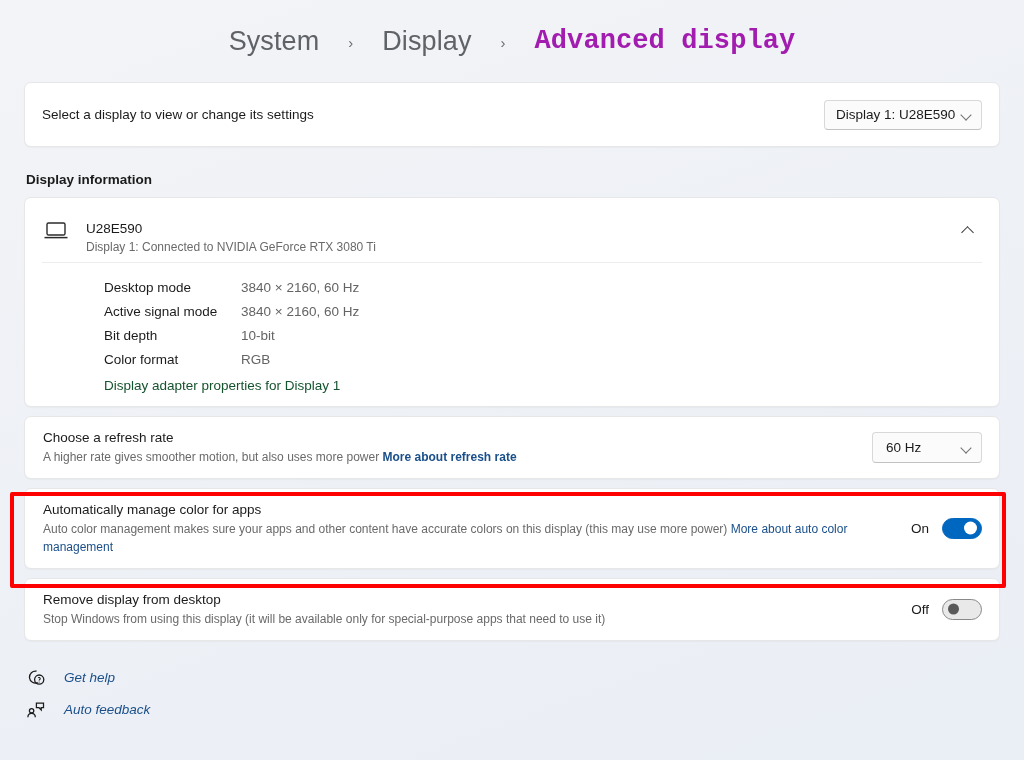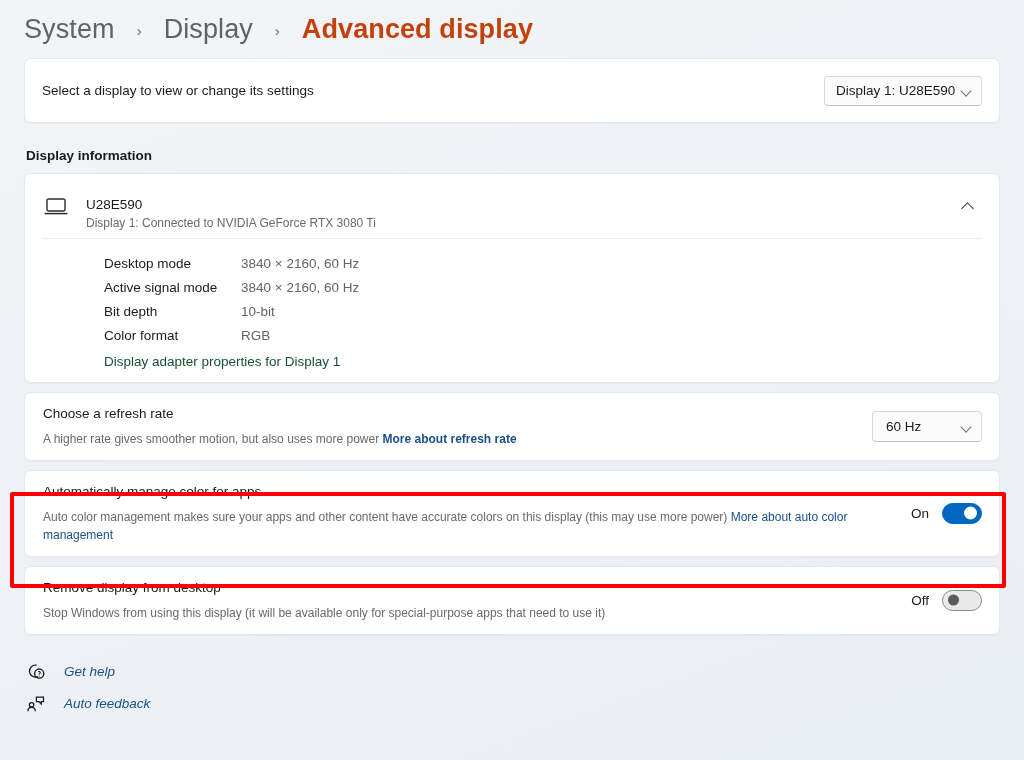--- a/index.html
+++ b/index.html
@@ -21,33 +21,35 @@
     position: relative;
     width: 1024px;
     height: 760px;
     padding: 0 24px;
   }
 
   
   .breadcrumb {
     display: flex;
     align-items: center;
-    gap: 22px;
-    height: 58px;
+    gap: 29px;
+    height: 82px;
     padding-left: 0px;
+    justify-content: center;
   }
   .crumb {
     font-size: 27px;
     color: #5f6368;
     font-weight: 400;
     letter-spacing: .1px;
   }
   .crumb.active {
-    color: #c2410c;
+    color: #a21caf;
     font-weight: 700;
+    font-family: Liberation Mono, monospace;
   }
   .crumb-sep {
     font-size: 15px;
     color: #6a6a6a;
     padding-top: 3px;
   }
 
   
   .card {
     background: #ffffff;
@@ -207,21 +209,21 @@
   .setting-text { flex: 1 1 auto; padding-right: 18px; }
   .setting-title {
     font-size: 13.5px;
     color: #1b1b1b;
     line-height: 1.4;
   }
   .setting-desc {
     font-size: 12px;
     color: #6a6a6a;
     line-height: 1.5;
-    margin-top: 6px;
+    margin-top: 0;
   }
   .inline-link {
     color: #1a4f8a;
     text-decoration: none;
     font-weight: 700;
     cursor: pointer;
   }
   .inline-link.normal { font-weight: 400; }
 
   .setting-control {

